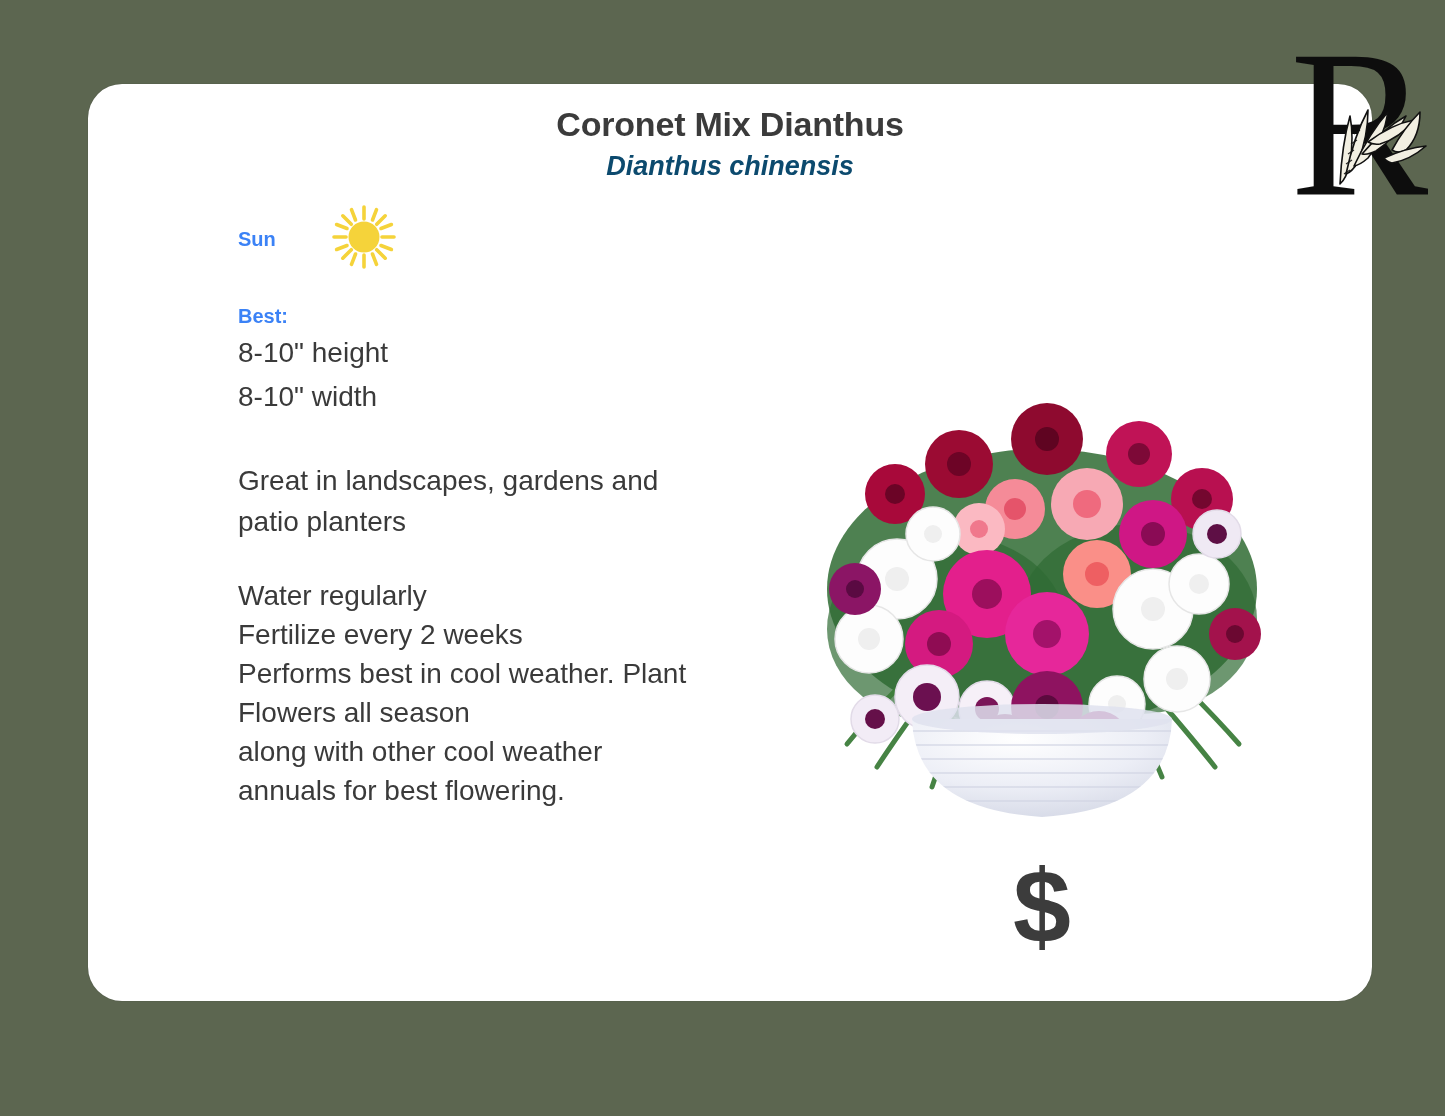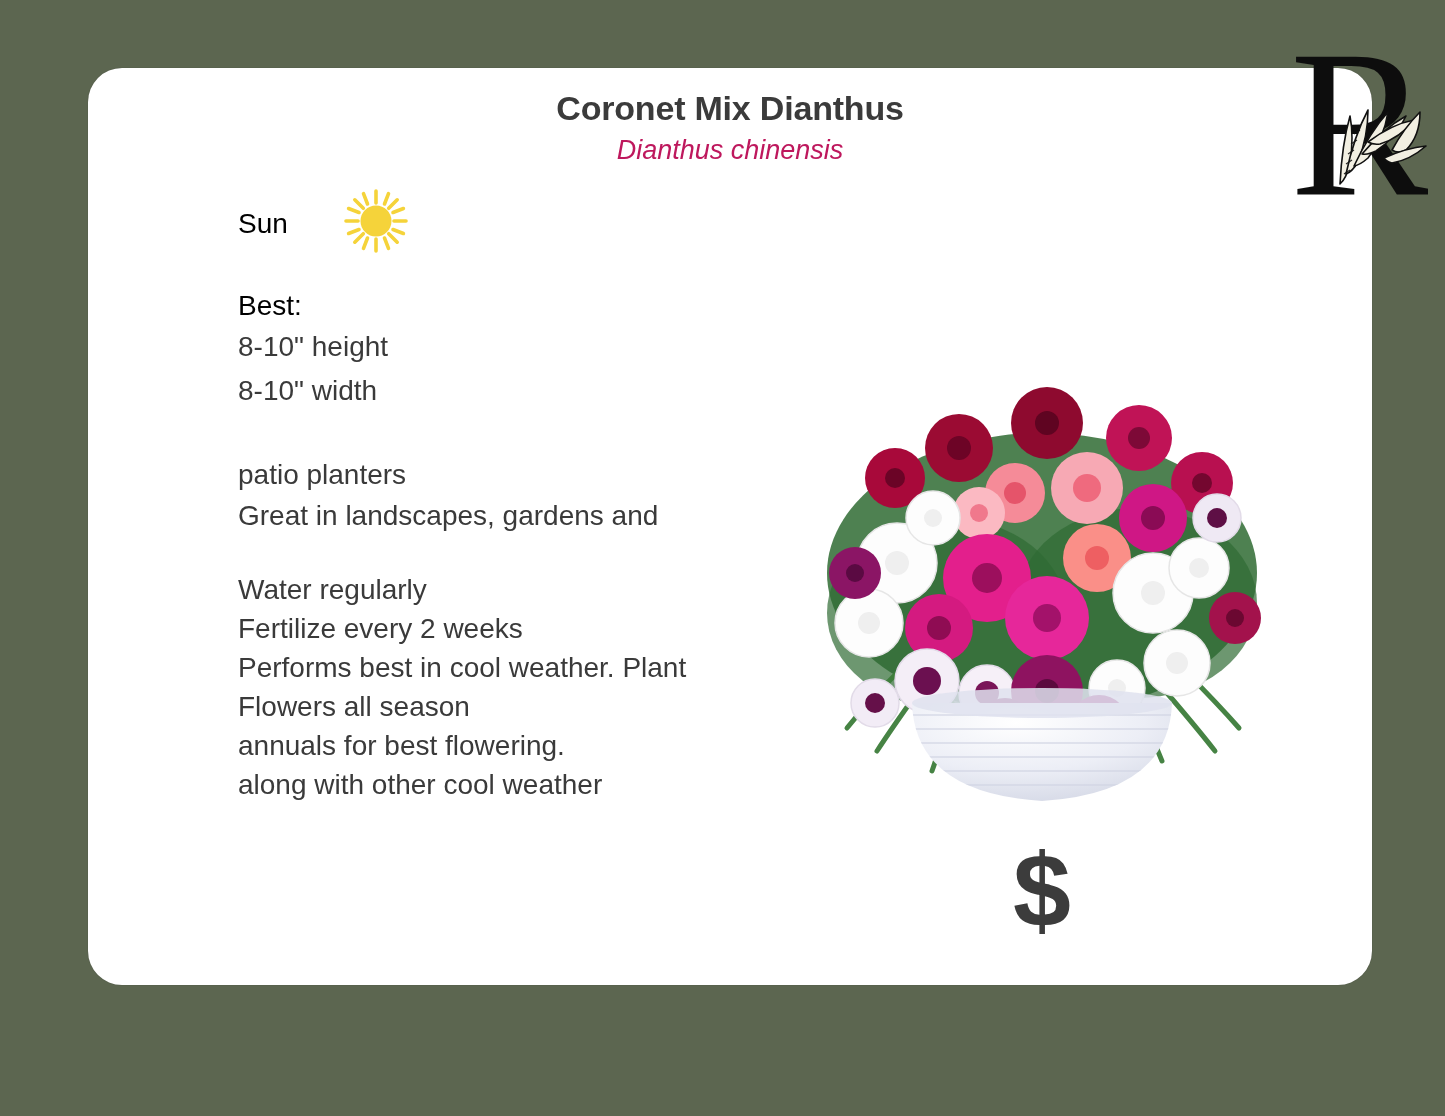--- a/index.html
+++ b/index.html
@@ -12,21 +12,21 @@
     background: #5c6650;
     font-family: "Liberation Sans", sans-serif;
     overflow: hidden;
     position: relative;
   }
 
   
   .card {
     position: absolute;
     left: 88px;
-    top: 68px;
+    top: 84px;
     width: 1284px;
     height: 917px;
     background: #ffffff;
     border-radius: 34px;
     box-shadow: 0 0 1px rgba(0,0,0,0.35);
   }
 
   
   .header {
     position: absolute;
@@ -38,42 +38,43 @@
   .plant-title {
     font-size: 34px;
     font-weight: bold;
     color: #3b3b3b;
     letter-spacing: -0.2px;
     line-height: 1.1;
   }
   .plant-latin {
     font-size: 27px;
     font-style: italic;
-    color: #be185d;
+    color: #0c4a6e;
     margin-top: 9px;
     line-height: 1.1;
+    font-weight: bold;
   }
 
   
   .info-col {
     position: absolute;
     left: 150px;
     top: 118px;
     width: 600px;
     color: #3a3a3a;
   }
   .row-sun {
     display: flex;
     align-items: center;
     height: 74px;
   }
   .label-bold {
-    font-size: 28px;
-    font-weight: normal;
-    color: #000000;
+    font-size: 20px;
+    font-weight: bold;
+    color: #3b82f6;
     line-height: 1.25;
   }
   .sun-icon {
     margin-left: 54px;
     display: block;
   }
 
   .block-size {
     margin-top: 28px;
     position: relative;
@@ -191,33 +192,33 @@
     <div class="block-size">
       <div class="label-bold">Best:</div>
       <div class="size-lines">
         <div>8-10" height</div>
         <div>8-10" width</div>
       </div>
     </div>
 
     <div class="block-use">
       <div class="body-lines">
+        <div>Great in landscapes, gardens and</div>
         <div>patio planters</div>
-        <div>Great in landscapes, gardens and</div>
       </div>
     </div>
 
     <div class="block-extra">
       <div class="extra-lines">
         <div>Water regularly</div>
         <div>Fertilize every 2 weeks</div>
         <div>Performs best in cool weather. Plant</div>
         <div>Flowers all season</div>
+        <div>along with other cool weather</div>
         <div>annuals for best flowering.</div>
-        <div>along with other cool weather</div>
       </div>
     </div>
   </div>
 
   <div class="photo">
     <svg width="590" height="548" viewBox="0 0 590 548">
       <defs>
         <radialGradient id="potg" cx="40%" cy="20%" r="90%">
           <stop offset="0%" stop-color="#ffffff"></stop>
           <stop offset="55%" stop-color="#eceef6"></stop>

